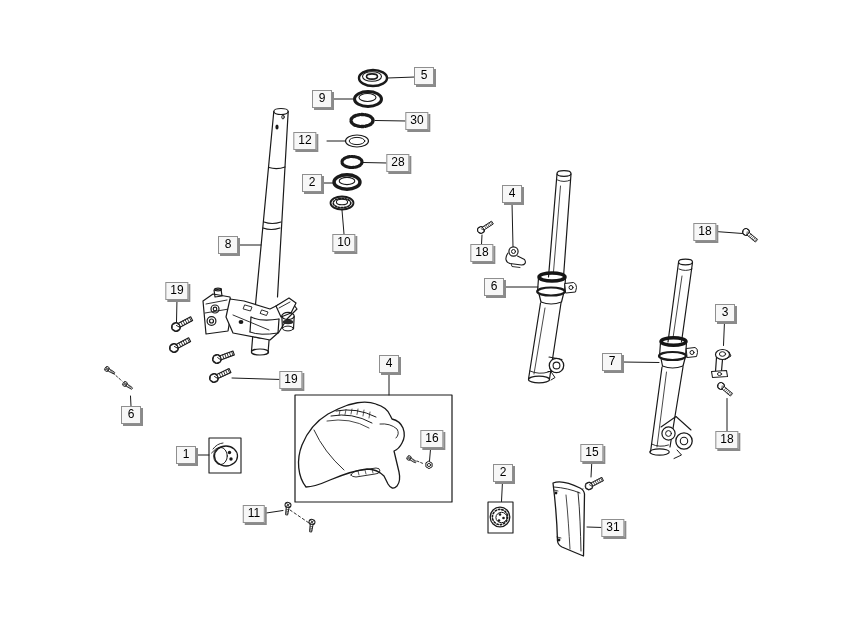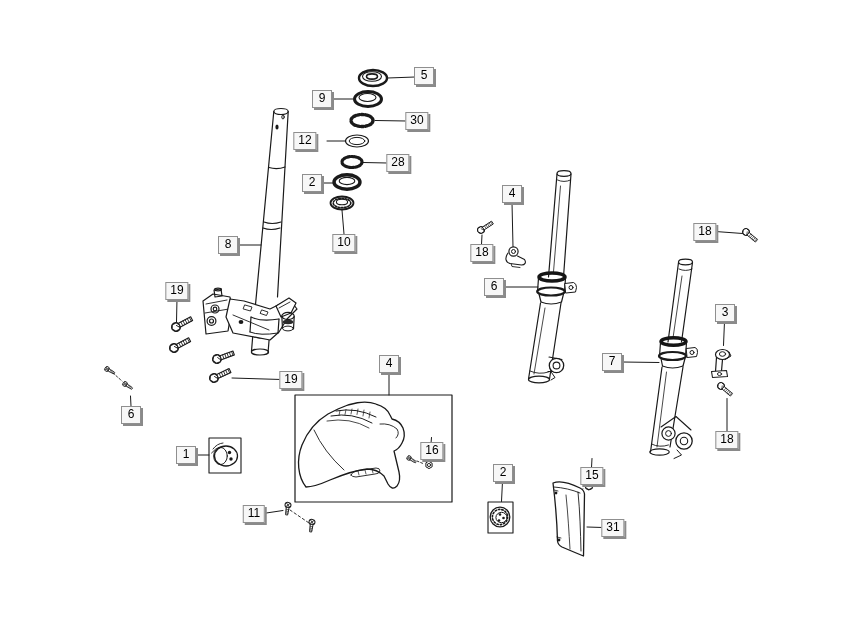--- a/index.html
+++ b/index.html
@@ -288,25 +288,25 @@
   <div class="callout" style="left:398px;top:163px">28</div>
   <div class="callout" style="left:312px;top:183px">2</div>
   <div class="callout" style="left:344px;top:243px">10</div>
   <div class="callout" style="left:228px;top:245px">8</div>
   <div class="callout" style="left:177px;top:291px">19</div>
   <div class="callout" style="left:291px;top:380px">19</div>
   <div class="callout" style="left:131px;top:415px">6</div>
   <div class="callout" style="left:186px;top:455px">1</div>
   <div class="callout" style="left:254px;top:514px">11</div>
   <div class="callout" style="left:389px;top:364px">4</div>
-  <div class="callout" style="left:432px;top:451px">16</div>
+  <div class="callout" style="left:432px;top:439px">16</div>
   <div class="callout" style="left:512px;top:194px">4</div>
   <div class="callout" style="left:482px;top:253px">18</div>
   <div class="callout" style="left:494px;top:287px">6</div>
   <div class="callout" style="left:705px;top:232px">18</div>
   <div class="callout" style="left:725px;top:313px">3</div>
   <div class="callout" style="left:612px;top:362px">7</div>
   <div class="callout" style="left:727px;top:440px">18</div>
   <div class="callout" style="left:503px;top:473px">2</div>
-  <div class="callout" style="left:592px;top:476px">15</div>
+  <div class="callout" style="left:592px;top:453px">15</div>
   <div class="callout" style="left:613px;top:528px">31</div>
 
 </div>
 
 </body></html>

